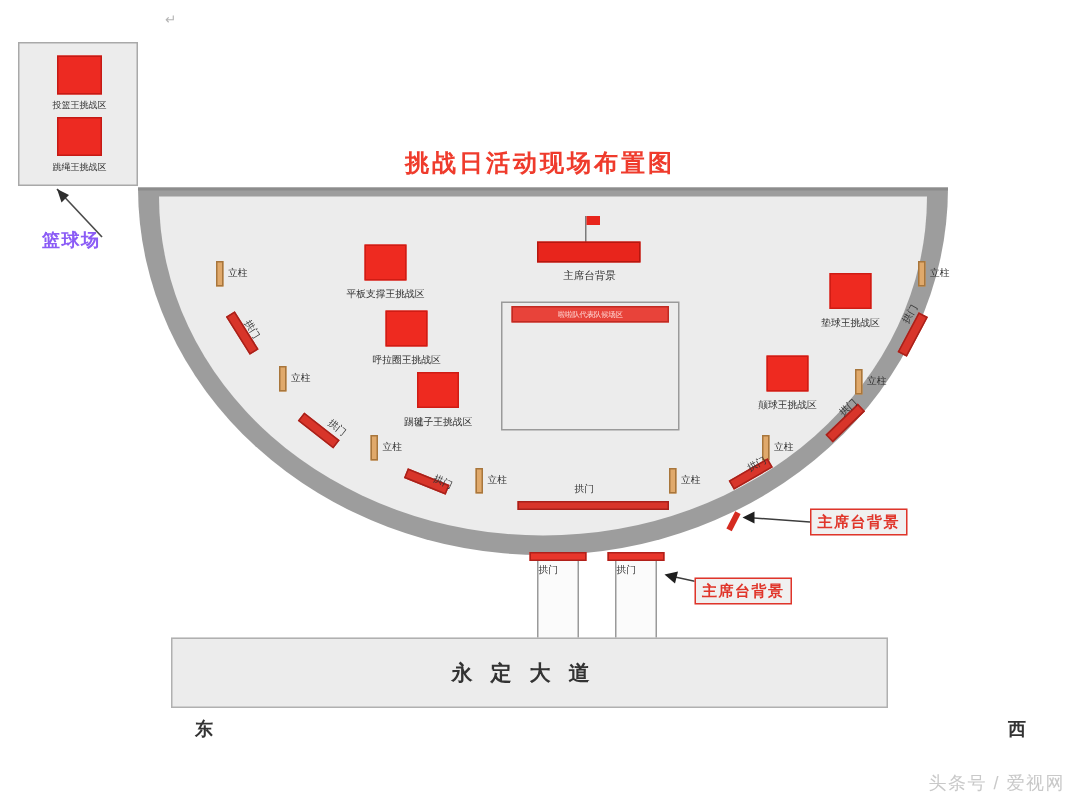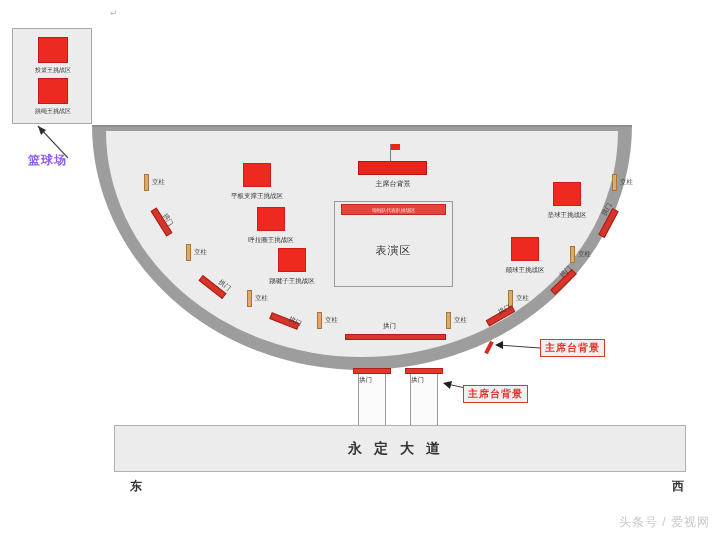--- a/index.html
+++ b/index.html
@@ -142,21 +142,21 @@
 
   
   .callout{
     background:#f0f0f0;border:1px solid #e0352a;box-sizing:border-box;
     padding:1px 4px;font-size:10px;font-weight:bold;color:#e0352a;
     white-space:nowrap;letter-spacing:1px;
   }
 
   
   .road{
-    left:114px;top:425px;width:572px;height:47px;
+    left:114px;top:425px;width:478px;height:47px;
     background:#ececec;border:1px solid #b0b0b0;box-sizing:border-box;
     display:flex;align-items:center;justify-content:center;
   }
   .road-text{font-size:14px;color:#333;font-weight:bold;letter-spacing:12px;}
   .dir{font-size:12px;color:#333;font-weight:bold;}
 
   
   .watermark{
     right:10px;bottom:8px;font-size:12px;color:#c9c9c9;letter-spacing:1px;
   }
@@ -166,20 +166,21 @@
   svg{display:block;overflow:visible;}
 </style>
 </head>
 <body>
 
 <div id="stage">
 
   <div class="abs cursor-mark">↵</div>
 
 
+  <div class="abs main-title">挑战日活动现场布置图</div>
 
   <div class="abs bball-box">
     <div class="bball-sq" style="top:8px;"></div>
     <div class="bball-cap" style="top:37px;">投篮王挑战区</div>
     <div class="bball-sq" style="top:49px;"></div>
     <div class="bball-cap" style="top:78px;">跳绳王挑战区</div>
   </div>
 
   <svg class="abs" style="left:20px;top:118px;" width="70" height="44">
     <line x1="48" y1="40" x2="18" y2="8" stroke="#4a4a4a" stroke-width="1.1"></line>
@@ -194,21 +195,20 @@
 
   <div class="abs flagpole"></div>
   <div class="abs flag"></div>
   <div class="abs stage-banner"></div>
   <div class="abs stage-cap">主席台背景</div>
 
   <div class="abs perf-box"></div>
   <div class="abs perf-banner">
     <span class="perf-banner-text">啦啦队代表队候场区</span>
   </div>
-  <div class="abs perf-label">表演区</div>
 
   <div class="abs zone-sq" style="left:243px;top:163px;width:28px;height:24px;"></div>
   <div class="abs zone-cap" style="left:212px;top:192px;width:90px;">平板支撑王挑战区</div>
 
   <div class="abs zone-sq" style="left:257px;top:207px;width:28px;height:24px;"></div>
   <div class="abs zone-cap" style="left:226px;top:236px;width:90px;">呼拉圈王挑战区</div>
 
   <div class="abs zone-sq" style="left:278px;top:248px;width:28px;height:24px;"></div>
   <div class="abs zone-cap" style="left:247px;top:277px;width:90px;">踢毽子王挑战区</div>
 

